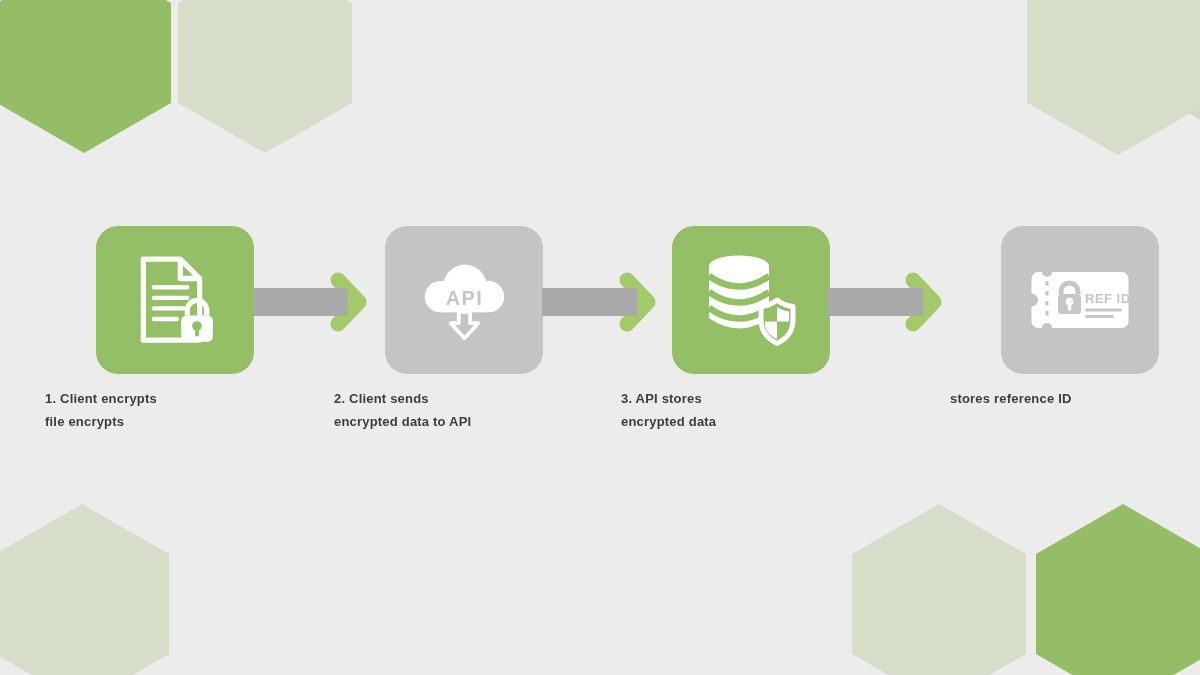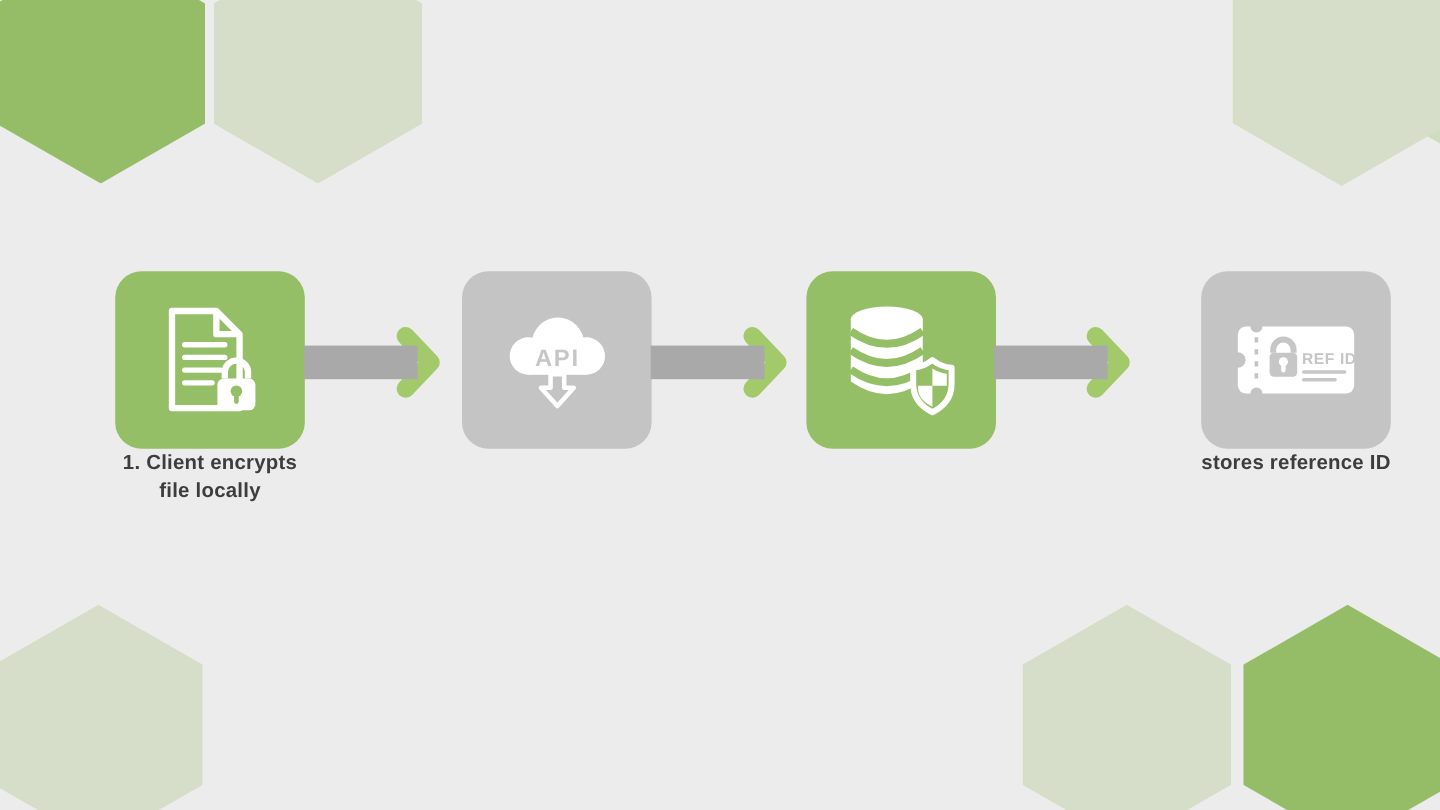--- a/index.html
+++ b/index.html
@@ -9,21 +9,21 @@
     font-family:"Liberation Sans",sans-serif;
   }
   .hex{position:absolute;clip-path:polygon(50% 0,100% 25%,100% 75%,50% 100%,0 75%,0 25%);width:174px;height:200px;}
   .hex.dark{background:var(--hex-dark,#95bc66);}
   .hex.light{background:var(--hex-light,#d6dec9);}
   .hex.medium{background:var(--hex-medium,#cfdcc0);}
   .step{position:absolute;top:226px;width:260px;}
   .box{width:158px;height:148px;border-radius:22px;margin:0 auto;display:flex;align-items:center;justify-content:center;}
   .box.green{background:var(--box-green,#94bf66);}
   .box.gray{background:var(--box-gray,#c4c4c4);}
-  .caption{text-align:center;font-size:17px;line-height:23px;font-weight:600;
+  .caption{margin-top:13px;text-align:left;font-size:13px;line-height:23px;font-weight:600;
            color:var(--text-dark,#3d3d3d);letter-spacing:.2px;}
   .caption span{display:block;}
   .arrow{position:absolute;top:271px;width:130px;height:62px;}
   .chev{stroke:var(--chevron-green,#a2c96a);fill:none;stroke-width:15;stroke-linecap:round;stroke-linejoin:round;}
   .shaft{fill:var(--shaft-gray,#a9a9a9);}
   .stroke-white{stroke:#ffffff;fill:none;}
   .fill-white{fill:#ffffff;}
   .fill-green{fill:var(--box-green,#94bf66);}
   .fill-gray{fill:var(--box-gray,#c4c4c4);}
   .ink-gray{fill:var(--icon-gray,#c6c6c6);}
@@ -52,59 +52,67 @@
         <path class="stroke-white" stroke-width="5" stroke-linecap="round" d="M26 64 H60"></path>
         <path class="stroke-white" stroke-width="5" stroke-linecap="round" d="M26 76 H52"></path>
         <path class="stroke-white" stroke-width="6" d="M64 72 V66 a11 11 0 0 1 22 0 V72"></path>
         <rect class="fill-white" x="57" y="72" width="36" height="30" rx="6"></rect>
         <circle class="fill-green" cx="75" cy="84" r="5.5"></circle>
         <rect class="fill-green" x="72.8" y="86" width="4.4" height="10" rx="2.2"></rect>
       </svg>
     </div>
     <div class="caption">
       <span>1. Client encrypts</span>
-      <span>file locally</span>
+      <span>file encrypts</span>
     </div>
   </div>
 
   <svg class="arrow" style="left:253px" viewBox="0 0 130 62">
     <path class="chev" d="M85 9 L106 31 L85 53"></path>
     <rect class="shaft" x="0" y="17" width="95" height="28"></rect>
   </svg>
 
   <div class="step" style="left:334px">
     <div class="box gray">
       <svg width="104" height="87" viewBox="0 0 110 92">
         <circle class="fill-white" cx="30" cy="42" r="16.5"></circle>
         <circle class="fill-white" cx="56" cy="31" r="23"></circle>
         <circle class="fill-white" cx="81" cy="42" r="16.5"></circle>
         <rect class="fill-white" x="30" y="42" width="51" height="16.5"></rect>
         <text class="ink-gray" x="55.5" y="51" text-anchor="middle" font-size="21" font-weight="bold" letter-spacing="1.5">API</text>
         <path class="fill-gray" stroke="#ffffff" stroke-width="4" stroke-linejoin="round" d="M49.5 58 V70 H41 L55.5 86 L70 70 H61.5 V58 Z"></path>
       </svg>
+    </div>
+    <div class="caption">
+      <span>2. Client sends</span>
+      <span>encrypted data to API</span>
     </div>
   </div>
 
   <svg class="arrow" style="left:542px" viewBox="0 0 130 62">
     <path class="chev" d="M85 9 L106 31 L85 53"></path>
     <rect class="shaft" x="0" y="17" width="95" height="28"></rect>
   </svg>
 
   <div class="step" style="left:621px">
     <div class="box green">
       <svg width="100" height="100" viewBox="0 0 100 100">
         <ellipse class="fill-white" cx="38" cy="16" rx="30" ry="10.5"></ellipse>
         <path class="fill-white" d="M8 16 V68 Q38 89 68 68 V16 Z"></path>
         <path d="M8 26 q30 21 60 0" fill="none" stroke="var(--box-green,#94bf66)" stroke-width="6.5"></path>
         <path d="M8 42 q30 21 60 0" fill="none" stroke="var(--box-green,#94bf66)" stroke-width="6.5"></path>
         <path d="M8 58 q30 21 60 0" fill="none" stroke="var(--box-green,#94bf66)" stroke-width="6.5"></path>
         <path class="fill-green" stroke="#ffffff" stroke-width="5" stroke-linejoin="round" d="M76 50 C81 54 86 56 92 56.5 V70 C92 82 85 89 76 93.5 C67 89 60 82 60 70 V56.5 C66 56 71 54 76 50 Z"></path>
         <path class="fill-white" d="M76 57 C80 59.5 84 61 88 61.5 V71.5 H76 Z"></path>
         <path class="fill-white" d="M76 71.5 H64 V73 C64 81 69 85.5 76 89 Z"></path>
       </svg>
+    </div>
+    <div class="caption">
+      <span>3. API stores</span>
+      <span>encrypted data</span>
     </div>
   </div>
 
   <svg class="arrow" style="left:828px" viewBox="0 0 130 62">
     <path class="chev" d="M85 9 L106 31 L85 53"></path>
     <rect class="shaft" x="0" y="17" width="95" height="28"></rect>
   </svg>
 
   <div class="step" style="left:950px">
     <div class="box gray">

